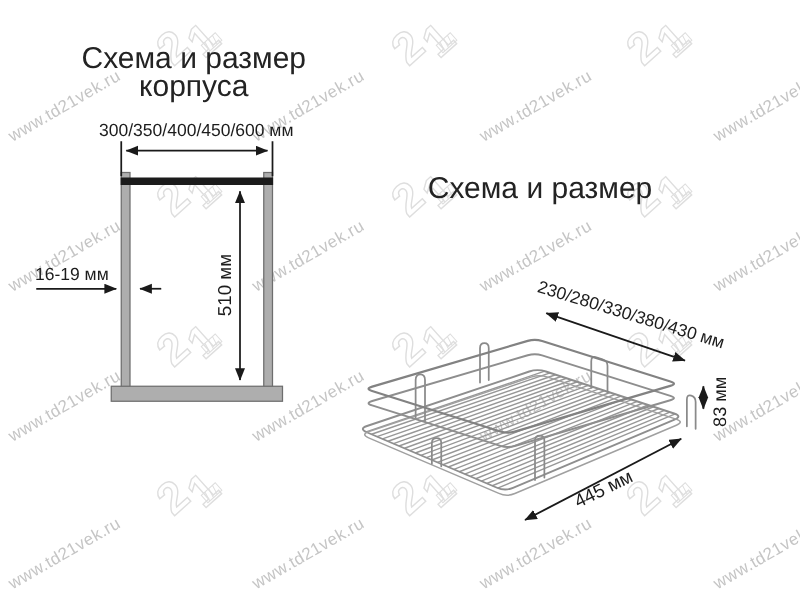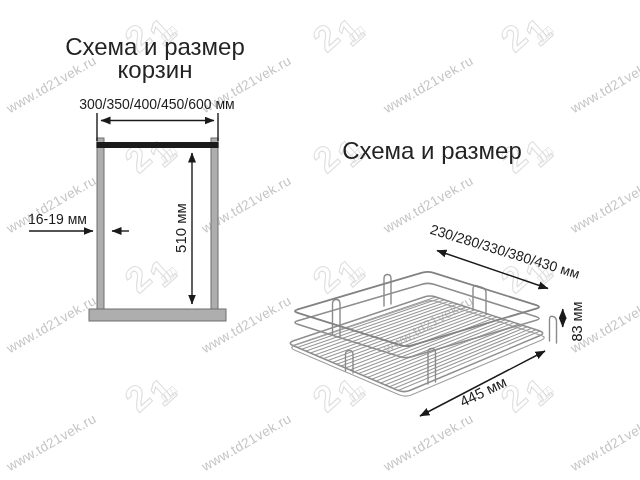--- a/index.html
+++ b/index.html
@@ -193,21 +193,21 @@
 
     <g stroke="#1a1a1a" stroke-width="1.5">
       <path d="M437,250.5 L548,288.5" marker-start="url(#ah-s)" marker-end="url(#ah-e)"></path>
       <path d="M562.7,309 L562.7,327" marker-start="url(#ah-s)" marker-end="url(#ah-e)"></path>
       <path d="M420,416 L545,351" marker-start="url(#ah-s)" marker-end="url(#ah-e)"></path>
     </g>
   </svg>
 
   <div class="txt title" style="left:36px;top:35px;width:238px;">
     <div>Схема и размер</div>
-    <div>корзин</div>
+    <div>корпуса</div>
   </div>
 
   <div class="txt title" style="left:322px;top:139px;width:220px;">
     <div>Схема и размер</div>
   </div>
 
   <div class="txt dim dim-c" style="left:64px;top:96px;width:186px;">300/350/400/450/600 мм</div>
 
   <div class="txt dim dim-c" style="left:152px;top:220px;width:56px;height:16px;transform:rotate(-90deg);font-size:15px;">510 мм</div>
 

